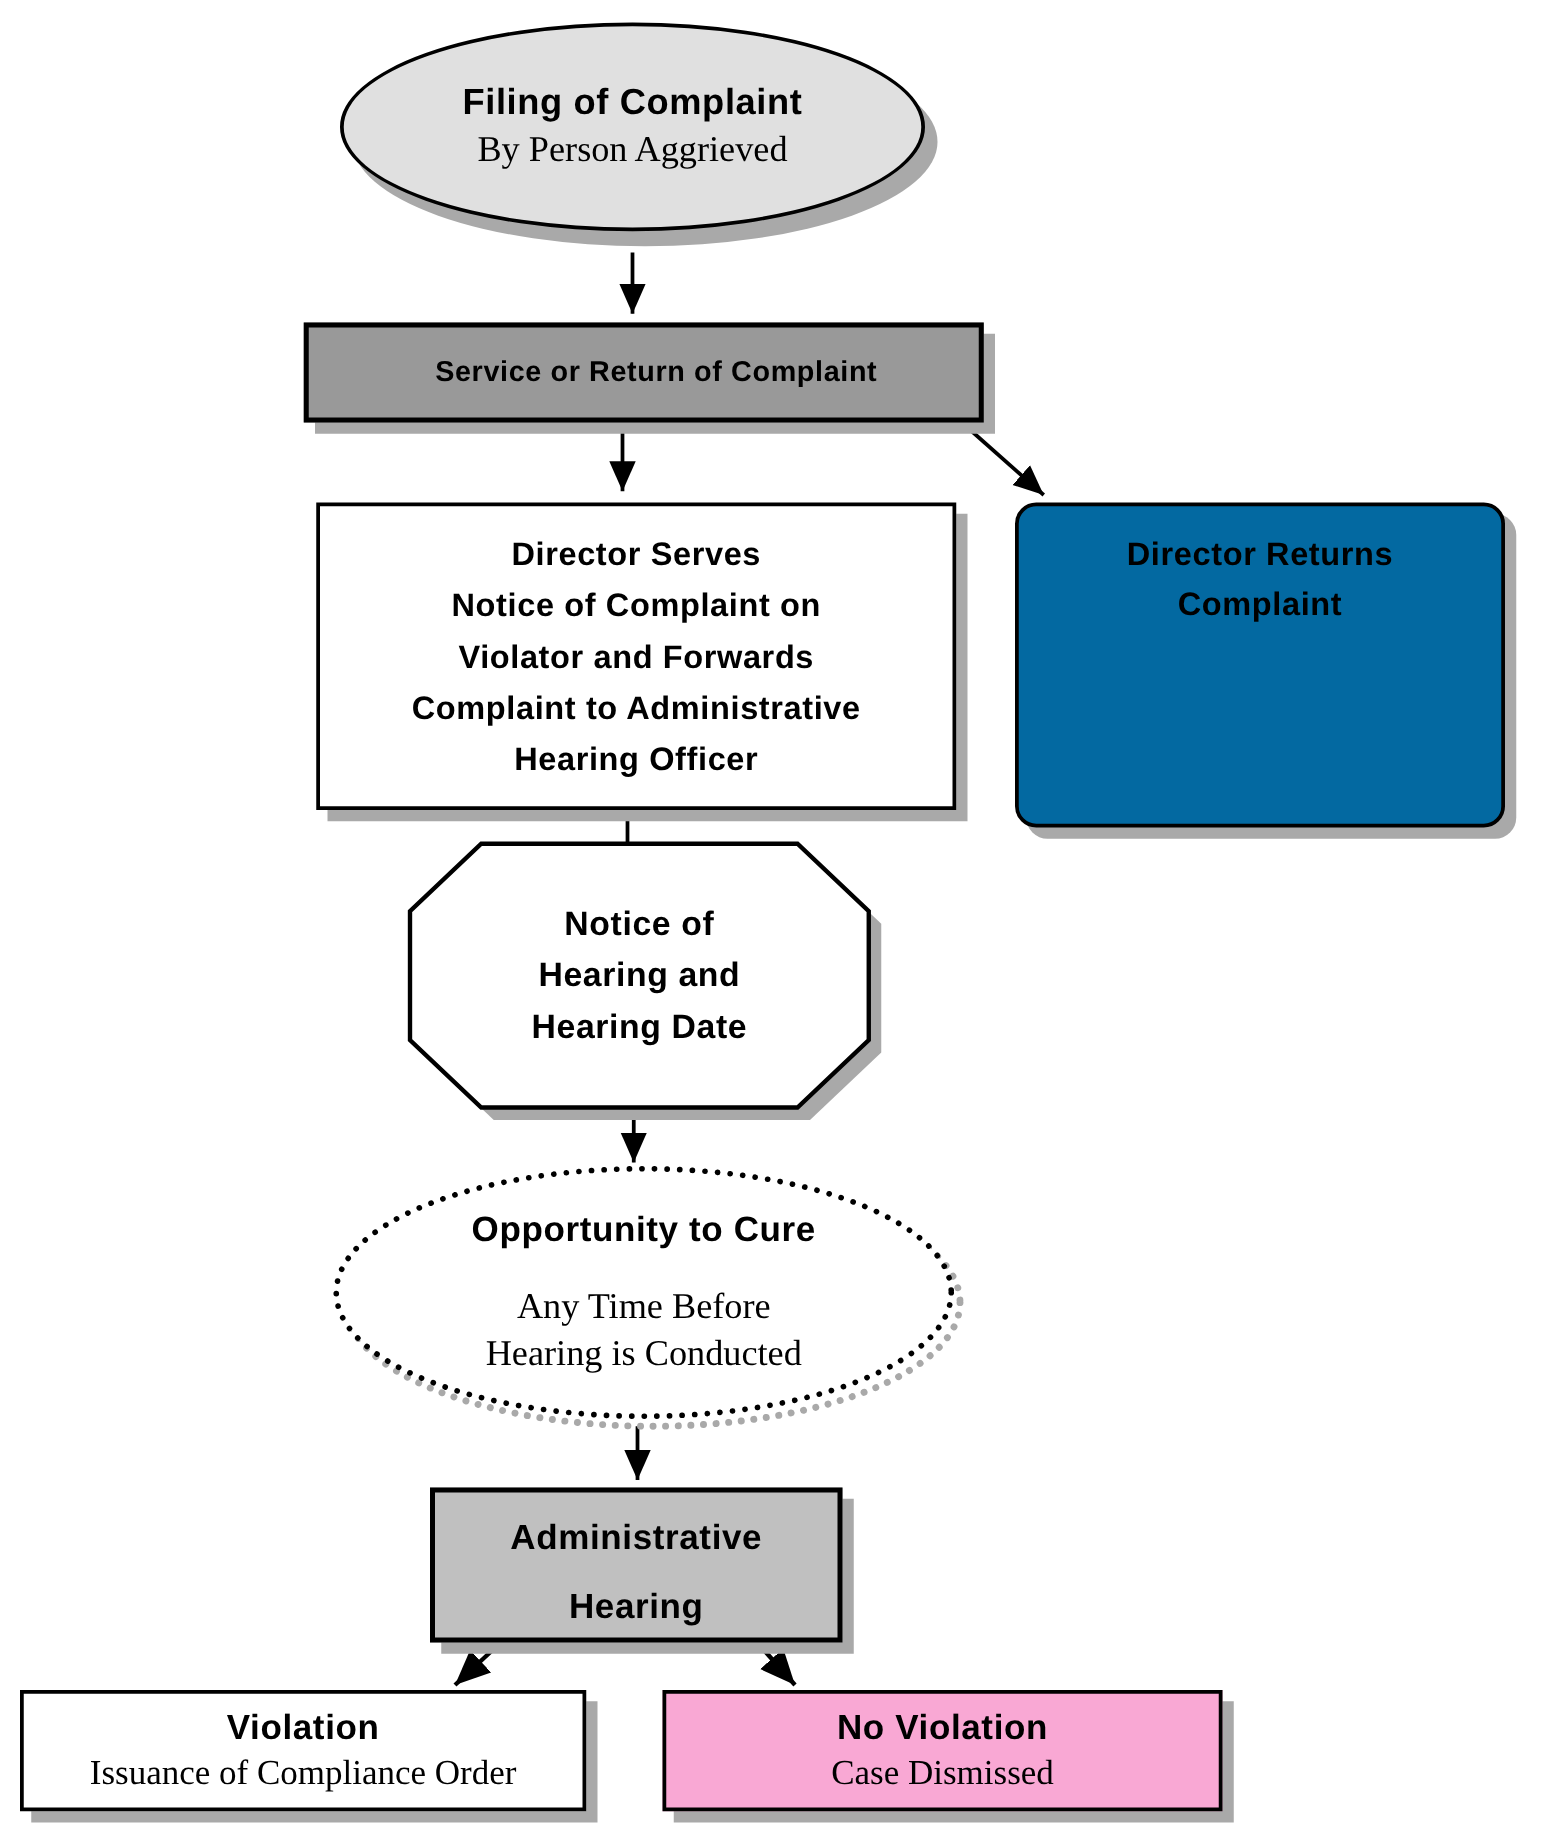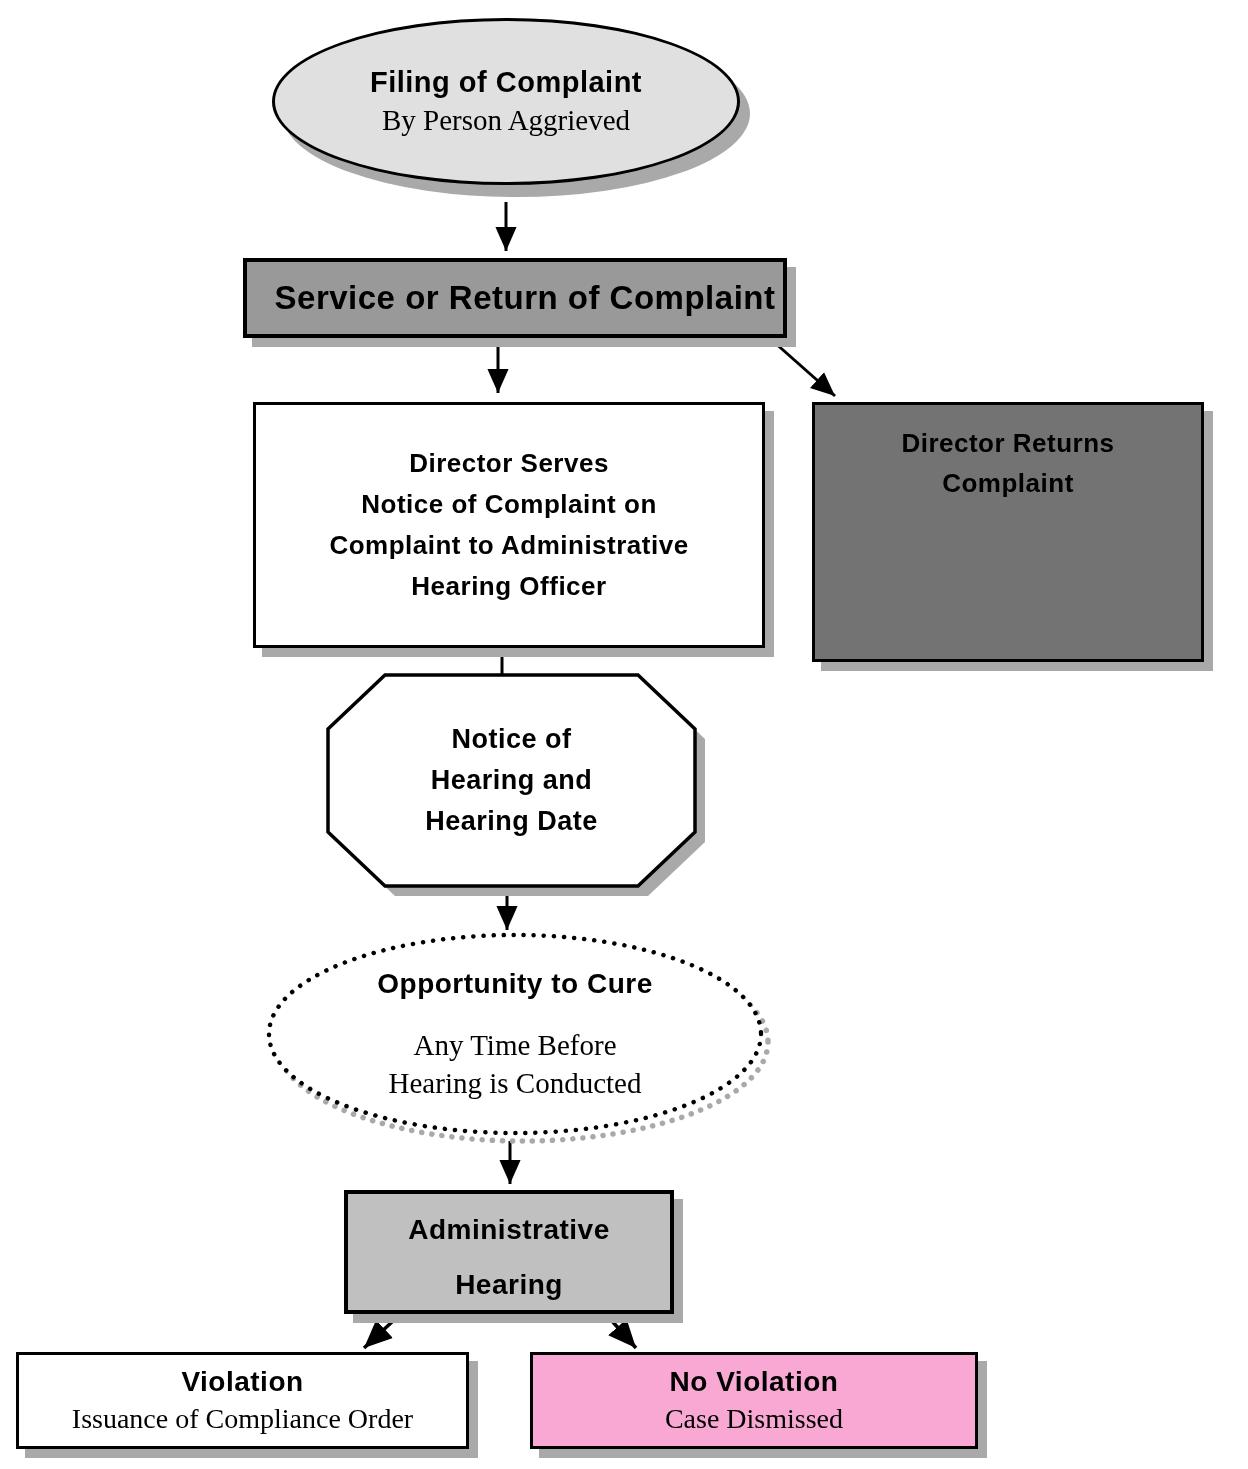--- a/index.html
+++ b/index.html
@@ -56,21 +56,21 @@
     border-radius: 50%;
     box-shadow: 10px 12px 0 0 #a9a9a9;
   }
   #node-filing .title { font-size: 29px; }
   #node-filing .subtitle { font-size: 29px; }
 
   #node-service {
     left: 243px; top: 258px; width: 544px; height: 80px;
     border-width: 4px;
   }
-  #node-service .title { font-size: 33px; margin-left: 20px; }
+  #node-service .title { font-size: 23px; margin-left: 20px; }
 
   #node-director-serves {
     left: 253px; top: 402px; width: 512px; height: 246px;
   }
 
   #node-director-returns {
     left: 812px; top: 402px; width: 392px; height: 260px;
     justify-content: flex-start;
     padding-top: 18px;
   }
@@ -134,25 +134,26 @@
     <div class="subtitle">By Person Aggrieved</div>
   </div>
 
   <div class="node rect" id="node-service" style="background-color: rgb(153, 153, 153);">
     <div class="title">Service or Return of Complaint</div>
   </div>
 
   <div class="node rect" id="node-director-serves" style="background-color: rgb(255, 255, 255);">
     <div class="title-line">Director Serves</div>
     <div class="title-line">Notice of Complaint on</div>
+    <div class="title-line">Violator and Forwards</div>
     <div class="title-line">Complaint to Administrative</div>
     <div class="title-line">Hearing Officer</div>
   </div>
 
-  <div class="node rect" id="node-director-returns" style="background-color: #737373;">
+  <div class="node rect" id="node-director-returns" style="background-color: #0369a1; border-radius: 17px;">
     <div class="title-line">Director Returns</div>
     <div class="title-line">Complaint</div>
   </div>
 
   <div class="node" id="node-notice-hearing">
     <div class="title-line">Notice of</div>
     <div class="title-line">Hearing and</div>
     <div class="title-line">Hearing Date</div>
   </div>
 

